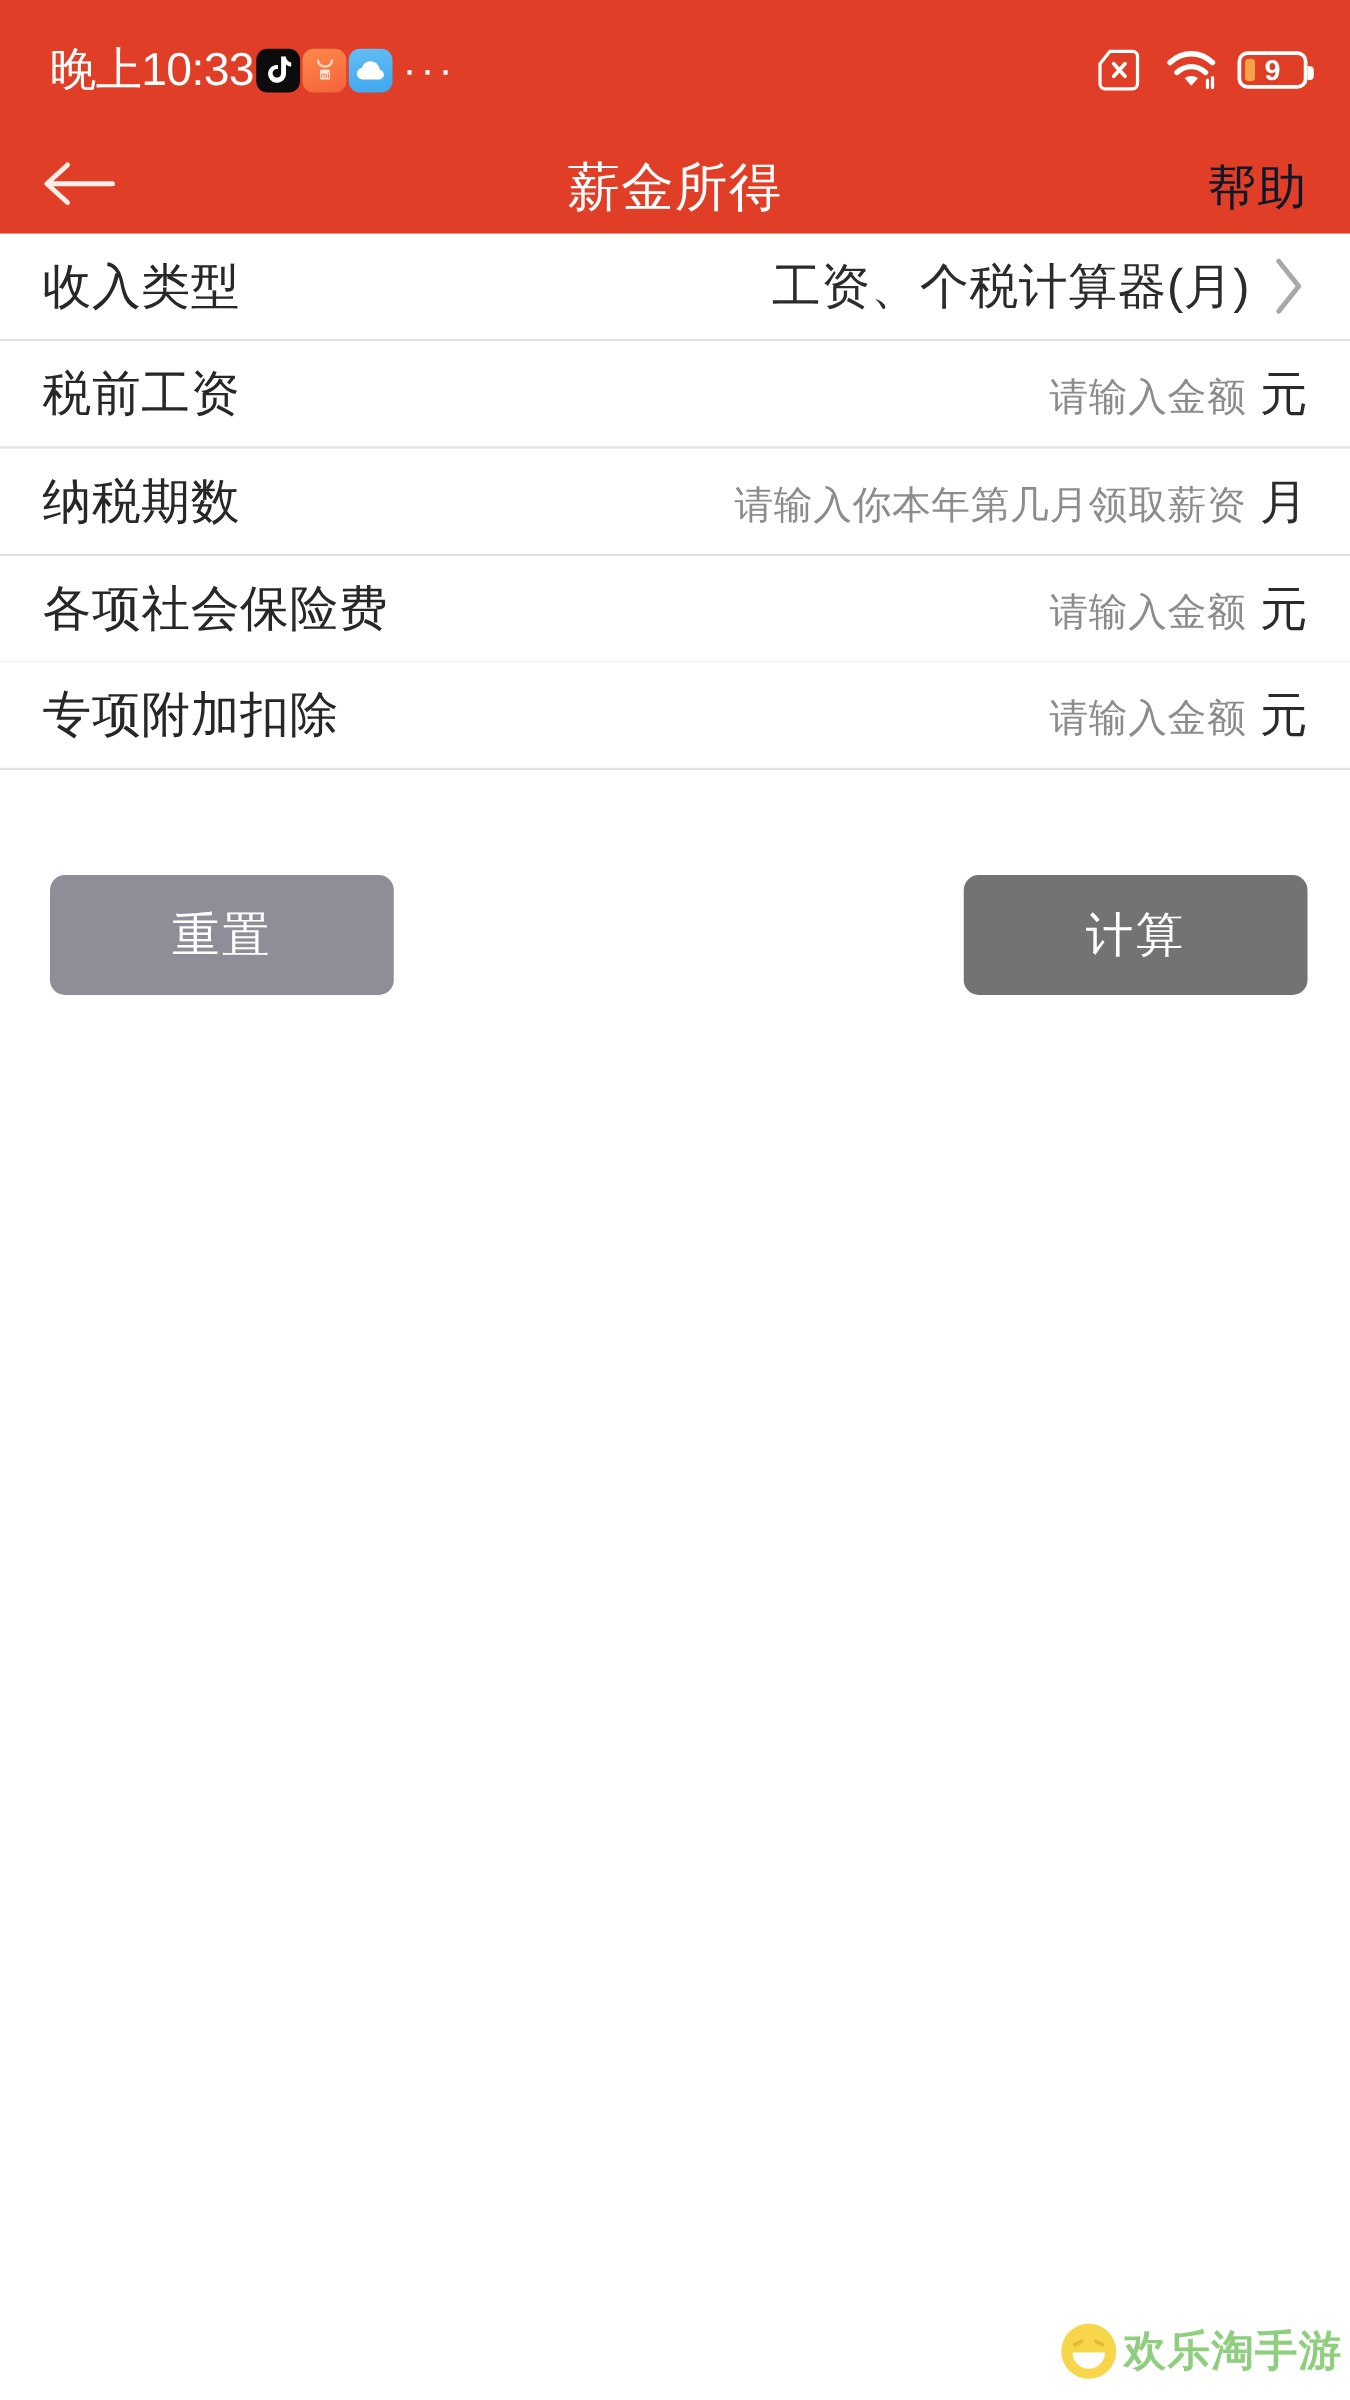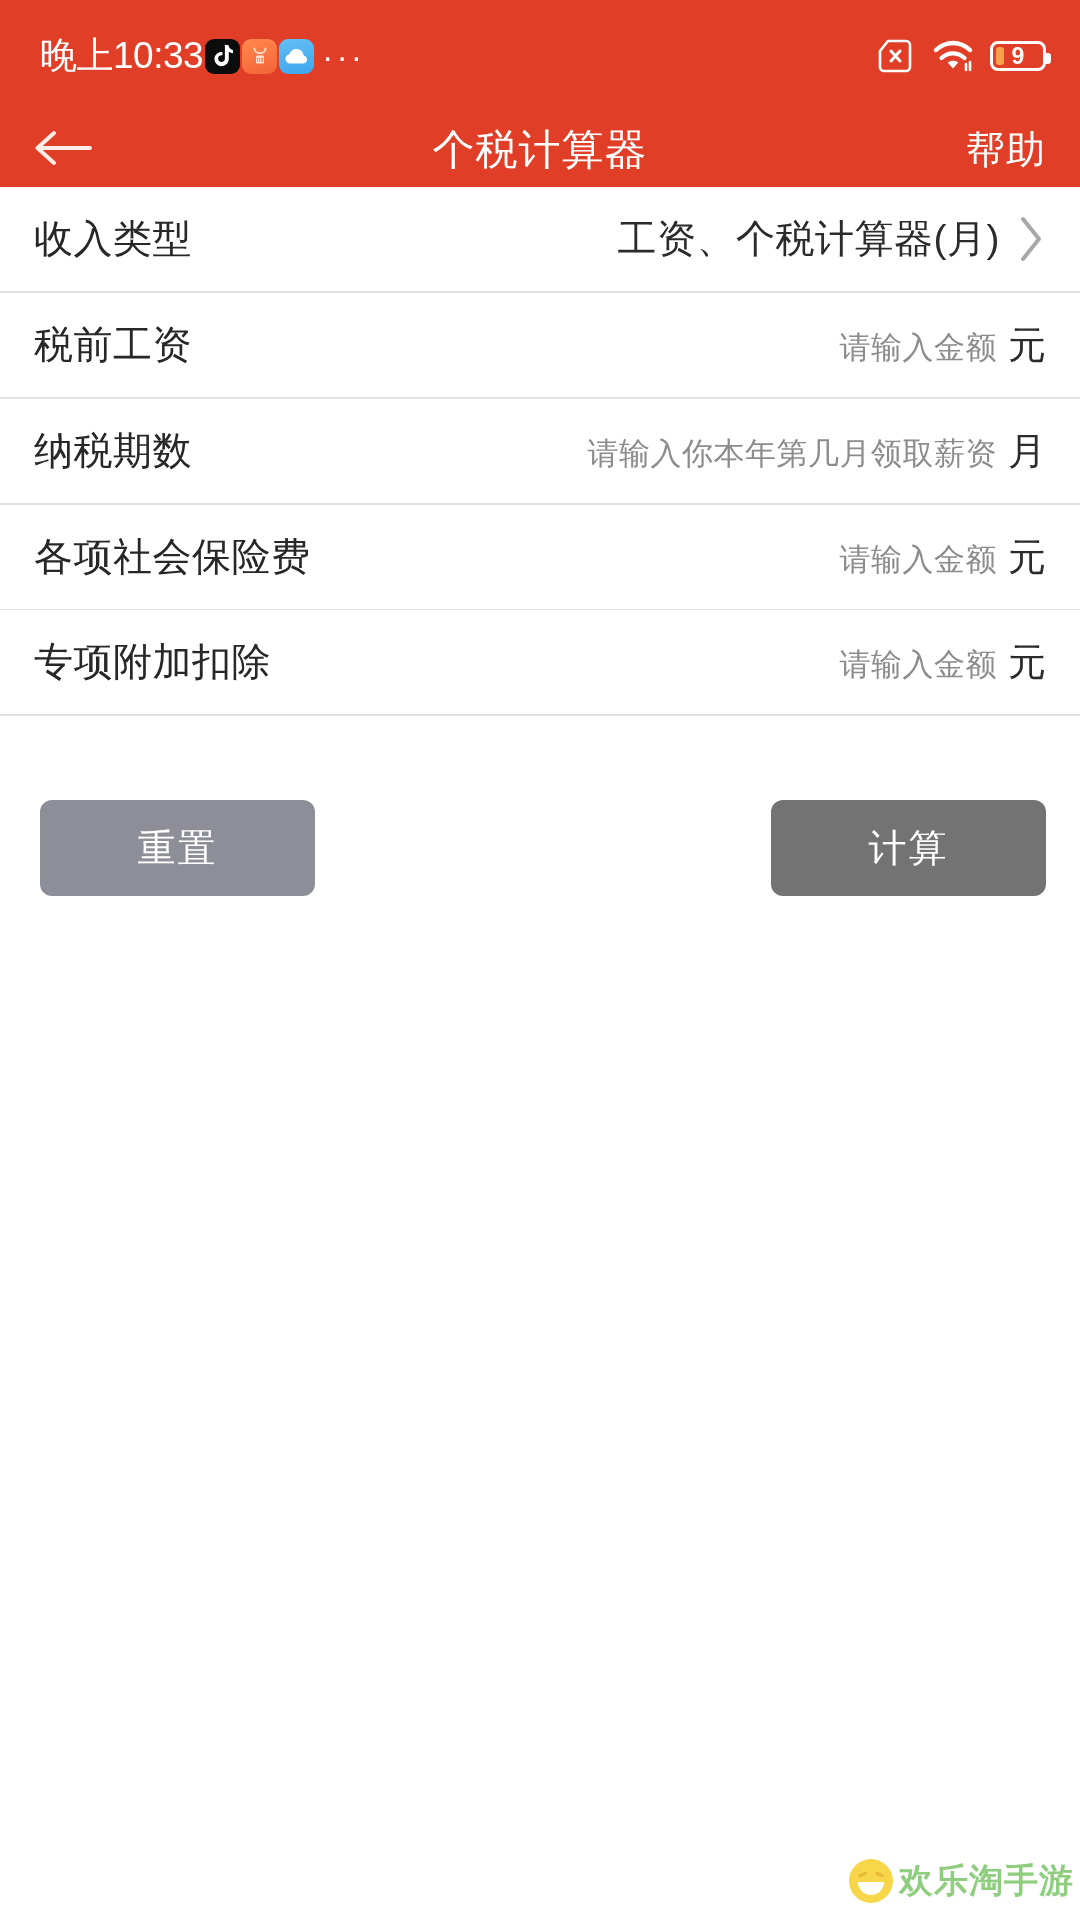--- a/index.html
+++ b/index.html
@@ -139,34 +139,34 @@
     left: 0; right: 0;
     text-align: center;
     color: #ffffff;
     font-size: 42px;
     font-weight: 400;
     letter-spacing: 1px;
     pointer-events: none;
   }
   .nav-help {
     margin-left: auto;
-    color: #ffffff;
+    color: #0f172a;
     font-size: 39px;
     font-weight: 400;
     letter-spacing: 1px;
     z-index: 2;
     cursor: pointer;
   }
 
   
   .form-list {
     background: #ffffff;
   }
   .form-row {
-    height: 104px;
+    height: 84px;
     display: flex;
     align-items: center;
     padding: 0 34px 0 34px;
     box-sizing: border-box;
     background: #ffffff;
     position: relative;
   }
   .row-sep {
     height: 1px;
     background: #E6E6E6;
@@ -346,21 +346,21 @@
   </div>
 
   <div class="nav-bar">
     <div class="nav-back">
       <span>
         <svg width="62" height="44" viewBox="0 0 62 44" aria-hidden="true">
           <path d="M58 22H6M22 7L5.5 22 22 37" fill="none" stroke="#FDEDE9" stroke-width="4" stroke-linecap="round" stroke-linejoin="round"></path>
         </svg>
       </span>
     </div>
-    <div class="nav-title">个税计算器</div>
+    <div class="nav-title">薪金所得</div>
     <div class="nav-help">帮助</div>
   </div>
 
   <div class="form-list">
 
     <div class="form-row">
       <span class="row-label">收入类型</span>
       <span class="row-right">
         <span class="row-value">工资、个税计算器(月)</span>
       </span>

